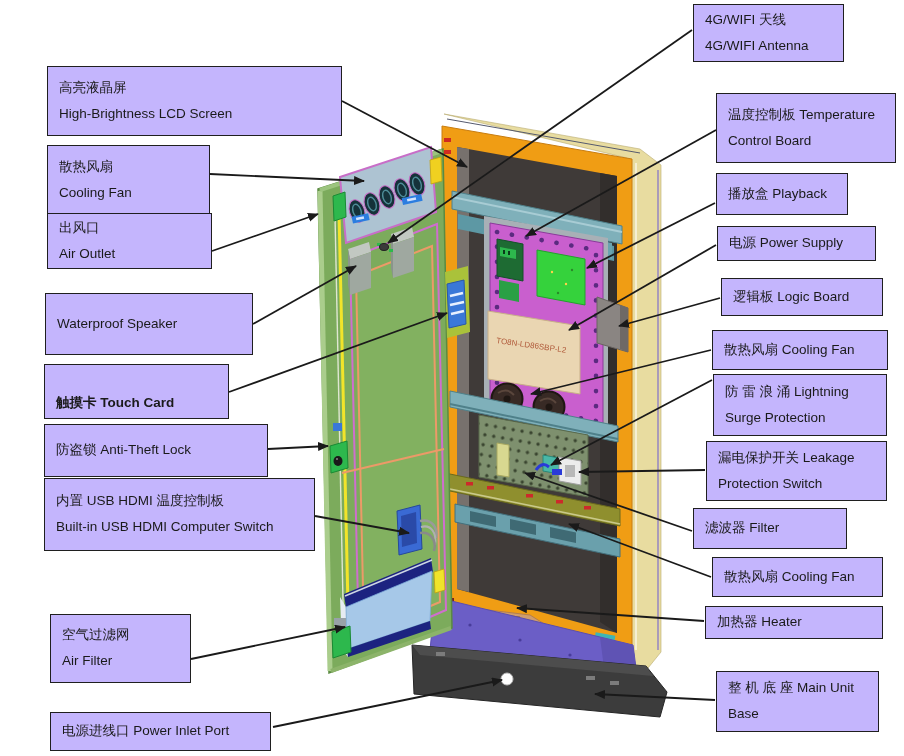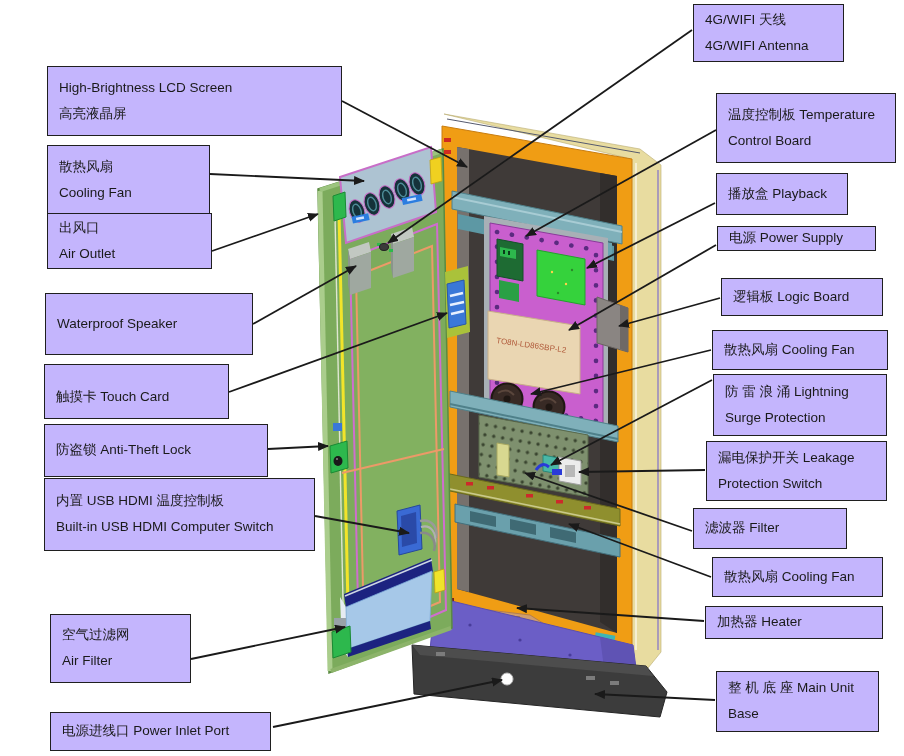--- a/index.html
+++ b/index.html
@@ -6,21 +6,21 @@
   body{
     width:904px;height:756px;position:relative;background:#ffffff;overflow:hidden;
     font-family:"Liberation Sans","DejaVu Sans",sans-serif;color:#1a1a1a;
   }
   .scene{position:absolute;left:0;top:0;width:904px;height:756px;}
   .callout{
     position:absolute;background:#c4b5fd;border:1.6px solid #1f1f1f;box-sizing:border-box;
     display:flex;flex-direction:column;justify-content:center;gap:9px;
     padding:6px 11px;font-size:13.5px;line-height:1.25;z-index:3;
   }
-  .callout.top-align{justify-content:flex-start;padding-top:24px;}
+  .callout.top-align{justify-content:flex-end;padding-top:24px;font-weight:bold;}
   .ln{white-space:nowrap;}
 </style>
 </head>
 <body>
 
 <svg class="scene" viewBox="0 0 904 756">
   <defs>
     <marker id="arw" markerWidth="12" markerHeight="10" refX="10" refY="4.5" orient="auto" markerUnits="userSpaceOnUse">
       <path d="M0,0 L11,4.5 L0,9 z" fill="#1a1a1a"></path>
     </marker>
@@ -263,22 +263,22 @@
     <line x1="712" y1="380" x2="551" y2="465" marker-end="url(#arw)"></line>
     <line x1="705" y1="470" x2="579" y2="472" marker-end="url(#arw)"></line>
     <line x1="692" y1="531" x2="525" y2="473" marker-end="url(#arw)"></line>
     <line x1="711" y1="577" x2="569" y2="524" marker-end="url(#arw)"></line>
     <line x1="704" y1="621" x2="517" y2="608" marker-end="url(#arw)"></line>
     <line x1="715" y1="700" x2="595" y2="694" marker-end="url(#arw)"></line>
   </g>
 </svg>
 
 <div class="callout" style="left:47px;top:66px;width:295px;height:70px">
+  <div class="ln">高亮液晶屏</div>
   <div class="ln">High-Brightness LCD Screen</div>
-  <div class="ln">高亮液晶屏</div>
 </div>
 <div class="callout" style="left:47px;top:145px;width:163px;height:70px">
   <div class="ln">散热风扇</div>
   <div class="ln">Cooling Fan</div>
 </div>
 <div class="callout" style="left:47px;top:213px;width:165px;height:56px">
   <div class="ln">出风口</div>
   <div class="ln">Air Outlet</div>
 </div>
 <div class="callout" style="left:45px;top:293px;width:208px;height:62px">
@@ -306,21 +306,21 @@
   <div class="ln">4G/WIFI 天线</div>
   <div class="ln">4G/WIFI Antenna</div>
 </div>
 <div class="callout" style="left:716px;top:93px;width:180px;height:70px">
   <div class="ln">温度控制板 Temperature</div>
   <div class="ln">Control Board</div>
 </div>
 <div class="callout" style="left:716px;top:173px;width:132px;height:42px">
   <div class="ln">播放盒 Playback</div>
 </div>
-<div class="callout" style="left:717px;top:226px;width:159px;height:25px">
+<div class="callout" style="left:717px;top:226px;width:159px;height:35px">
   <div class="ln">电源 Power Supply</div>
 </div>
 <div class="callout" style="left:721px;top:278px;width:162px;height:38px">
   <div class="ln">逻辑板 Logic Board</div>
 </div>
 <div class="callout" style="left:712px;top:330px;width:176px;height:40px">
   <div class="ln">散热风扇 Cooling Fan</div>
 </div>
 <div class="callout" style="left:713px;top:374px;width:174px;height:62px">
   <div class="ln">防 雷 浪 涌  Lightning</div>

